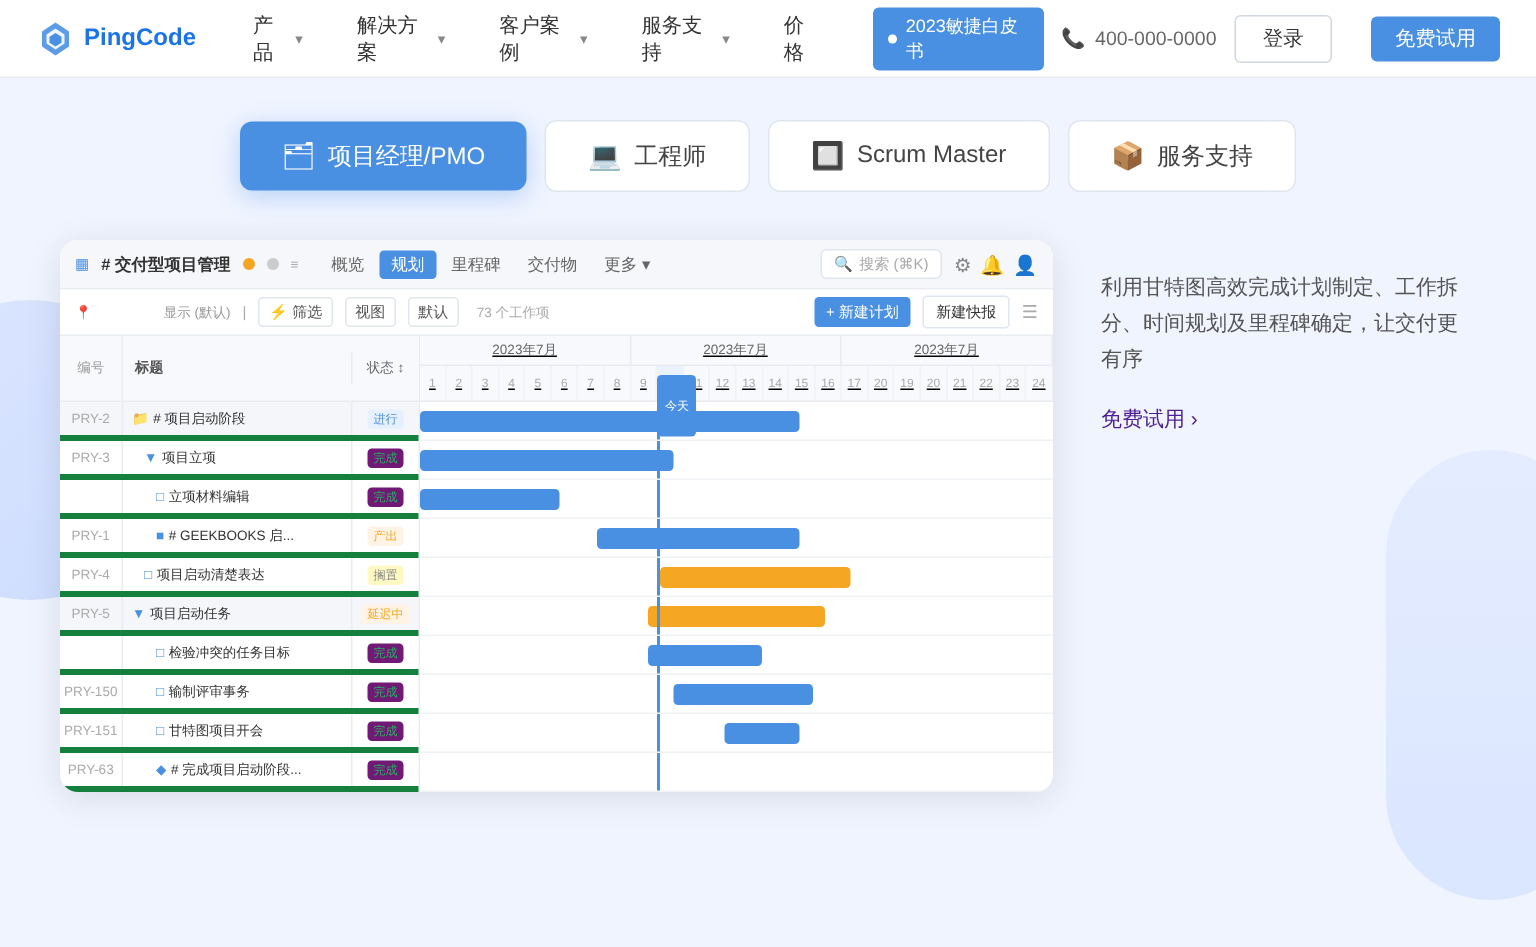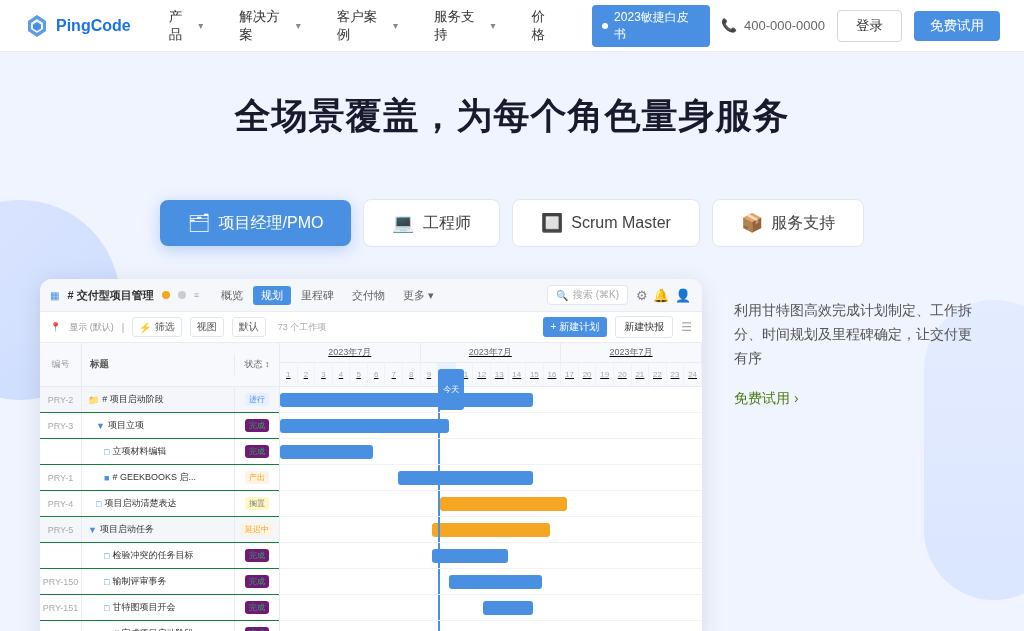--- a/index.html
+++ b/index.html
@@ -84,21 +84,21 @@
       align-items: center;
       gap: 6px;
       font-size: 13px;
       color: #666;
       margin-left: 12px;
     }
     .nav-phone .phone-icon { color: #4a90e2; }
     .nav-actions {
       display: flex;
       align-items: center;
-      gap: 12px;
+      gap: 26px;
       margin-left: 12px;
     }
     .btn-login {
       border: 1px solid #d0d7e2;
       background: #fff;
       color: #333;
       padding: 6px 18px;
       border-radius: 4px;
       font-size: 13.5px;
       cursor: pointer;
@@ -318,21 +318,21 @@
       font-size: 9px;
       display: flex;
       align-items: center;
       justify-content: center;
     }
 
     .gantt-row {
       display: flex;
       align-items: center;
       height: 26px;
-      border-bottom: 1px solid #15803d;
+      border-bottom: 4px solid #15803d;
     }
     .gantt-row.group-row { background: #f4f6fa; }
 
     .row-num {
       width: 42px;
       text-align: center;
       color: #aaa;
       border-right: 1px solid #e8ecf0;
       height: 100%;
       display: flex;
@@ -463,21 +463,21 @@
       margin-bottom: 16px;
       line-height: 1.4;
     }
     .panel-desc {
       font-size: 14px;
       color: #555;
       line-height: 1.7;
       margin-bottom: 20px;
     }
     .panel-link {
-      color: #4d7c0f;
+      color: #4c1d95;
       font-size: 14px;
       cursor: pointer;
       display: flex;
       align-items: center;
       gap: 4px;
     }
 
     
     .bg-shape-left {
       position: fixed;
@@ -563,23 +563,20 @@
     <div class="nav-phone">
       <span class="phone-icon">📞</span>
       <span>400-000-0000</span>
     </div>
     <div class="nav-actions">
       <button class="btn-login">登录</button>
       <button class="btn-free">免费试用</button>
     </div>
   </nav>
 
-  <div class="hero">
-    <h1 class="hero-title">全场景覆盖，为每个角色量身服务</h1>
-  </div>
 
   <div class="role-tabs">
     <div class="role-tab active">
       <span class="tab-icon">🗂</span>
       <span>项目经理/PMO</span>
     </div>
     <div class="role-tab inactive">
       <span class="tab-icon">💻</span>
       <span>工程师</span>
     </div>
@@ -617,21 +614,21 @@
         </div>
         <div class="toolbar-icons">
           <span>⚙</span>
           <span>🔔</span>
           <span>👤</span>
         </div>
       </div>
 
       <div class="gantt-subtoolbar">
         <span style="color:#aaa;font-size:9px;">📍</span>
-        <span style="color:#999;font-size:9px;">显示 (默认)</span>
+        <span style="color:#999;font-size:9px;margin-left:40px;">显示 (默认)</span>
         <span style="color:#aaa;">|</span>
         <span class="filter-btn">
           <span>⚡</span>
           <span>筛选</span>
         </span>
         <span class="filter-btn">
           <span>视图</span>
         </span>
         <span class="filter-btn">
           <span>默认</span>

